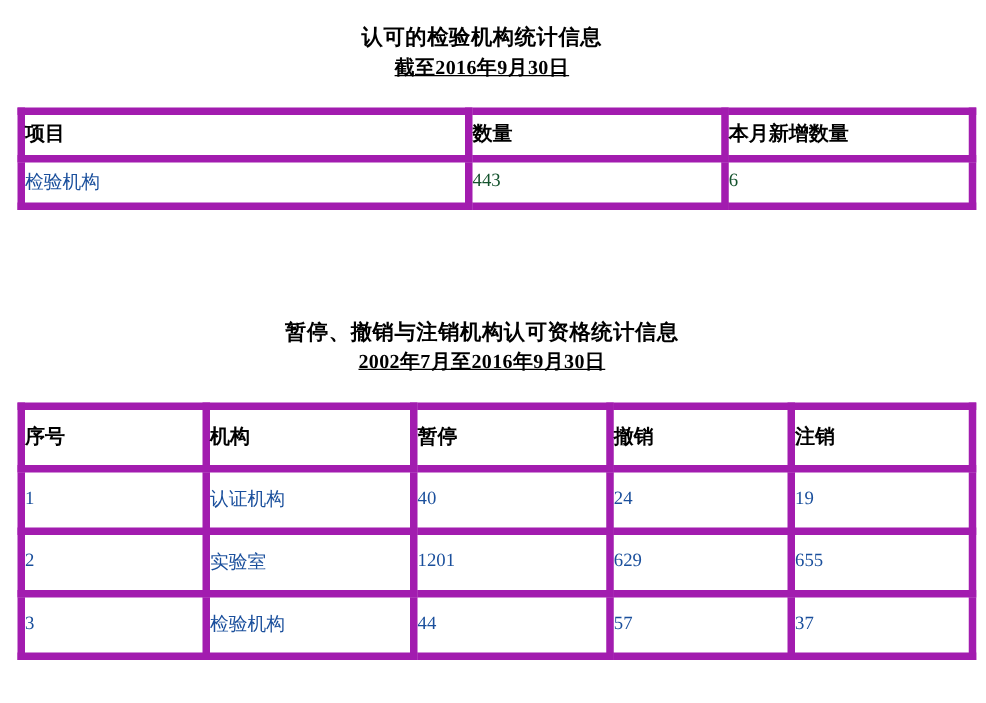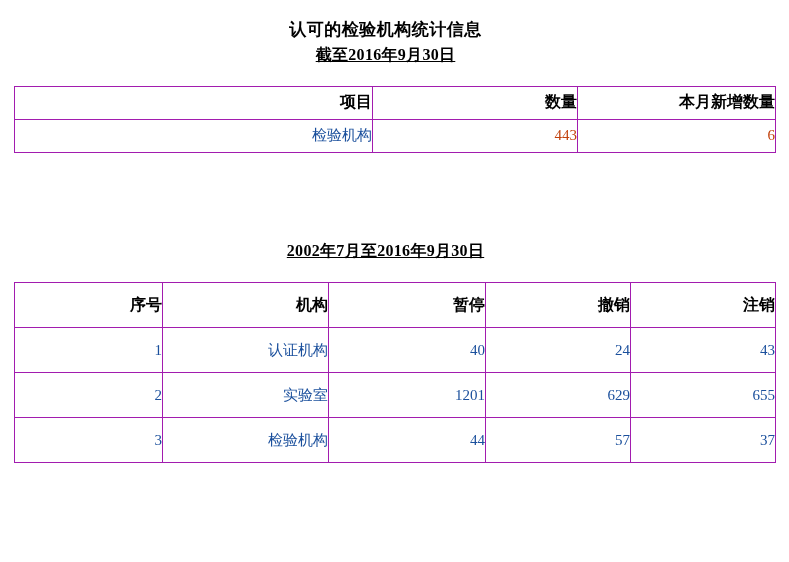--- a/index.html
+++ b/index.html
@@ -39,40 +39,40 @@
   .tbl-wrap {
     padding: 0 14px;
     box-sizing: border-box;
   }
   table.doc-table {
     border-collapse: collapse;
     width: 761px;
     table-layout: fixed;
   }
   table.doc-table td {
-    border: 1px solid #a21caf;
-    text-align: right;
+    border: 6px solid #a21caf;
+    text-align: left;
     vertical-align: middle;
     font-size: 15px;
     padding: 0;
   }
   
   #table-accredited-bodies td {
     height: 32px;
   }
   #table-accredited-bodies td.hdr {
     font-weight: bold;
     font-size: 16px;
   }
   #table-accredited-bodies td.val {
     color: #1a4f9c;
     font-weight: normal;
   }
   #table-accredited-bodies td.val-num {
-    color: #c2410c;
+    color: #14532d;
   }
   
   #table-status-stats td {
     height: 44px;
   }
   #table-status-stats td.hdr {
     font-weight: bold;
     font-size: 16px;
     margin-left: 48px;
   }
@@ -120,20 +120,21 @@
           <td class="val-num">443</td>
           <td class="val-num">6</td>
         </tr>
       </tbody>
     </table>
   </div>
 
   <div class="sp-3"></div>
 
   <div class="title-block">
+    <div class="title-main">暂停、撤销与注销机构认可资格统计信息</div>
     <div class="title-sub">2002年7月至2016年9月30日</div>
   </div>
 
   <div class="sp-4"></div>
 
   <div class="tbl-wrap">
     <table class="doc-table" id="table-status-stats">
       <colgroup>
         <col style="width:148px">
         <col style="width:166px">
@@ -147,21 +148,21 @@
           <td class="hdr">机构</td>
           <td class="hdr">暂停</td>
           <td class="hdr">撤销</td>
           <td class="hdr">注销</td>
         </tr>
         <tr>
           <td class="cell-num">1</td>
           <td class="cell-name">认证机构</td>
           <td class="cell-num">40</td>
           <td class="cell-num">24</td>
-          <td class="cell-num">43</td>
+          <td class="cell-num">19</td>
         </tr>
         <tr>
           <td class="cell-num">2</td>
           <td class="cell-name">实验室</td>
           <td class="cell-num">1201</td>
           <td class="cell-num">629</td>
           <td class="cell-num">655</td>
         </tr>
         <tr>
           <td class="cell-num">3</td>

